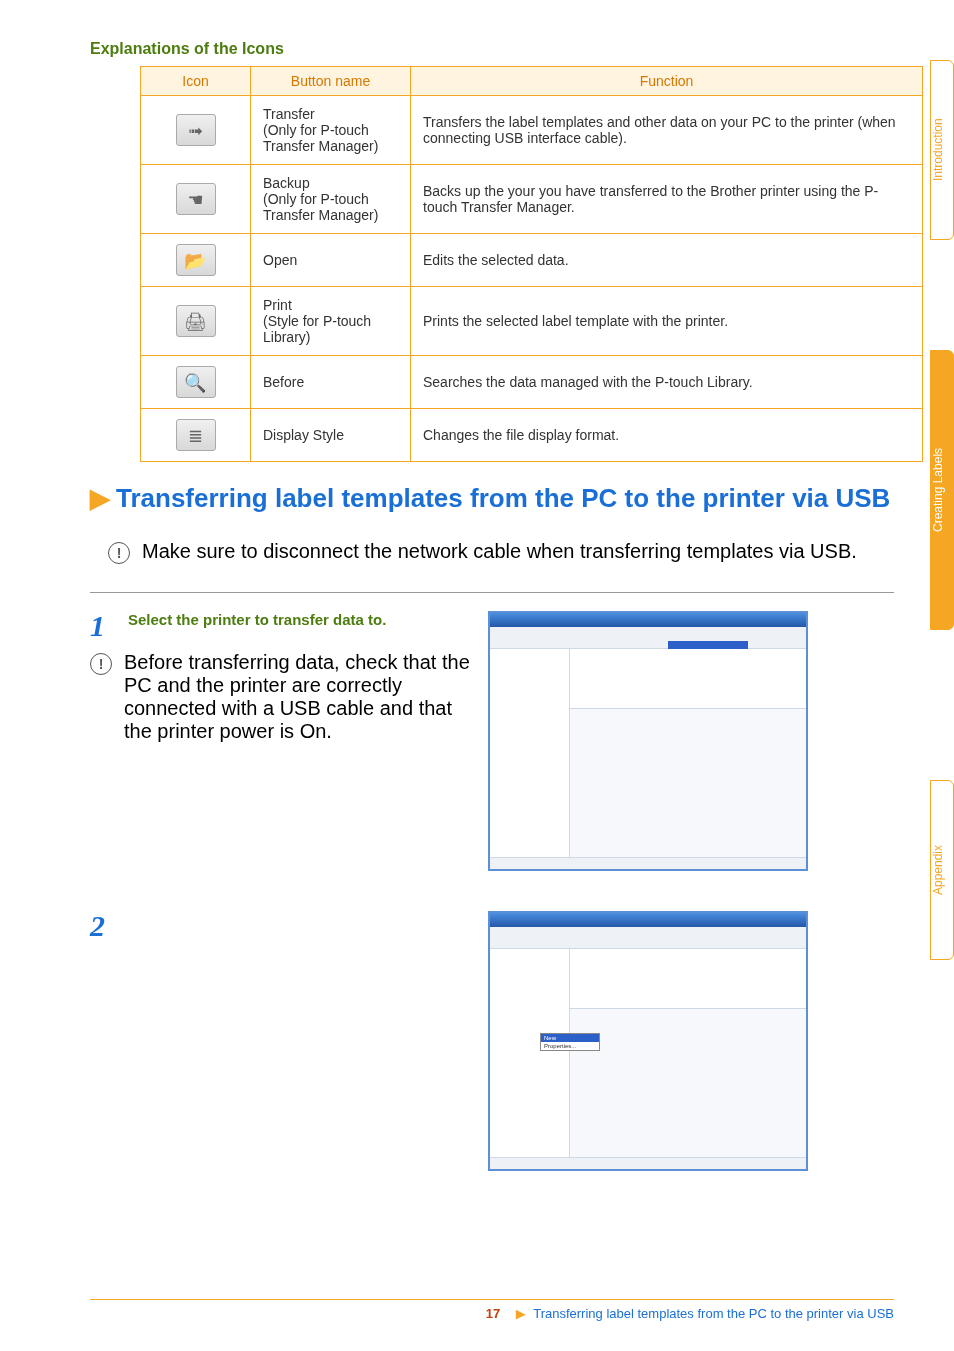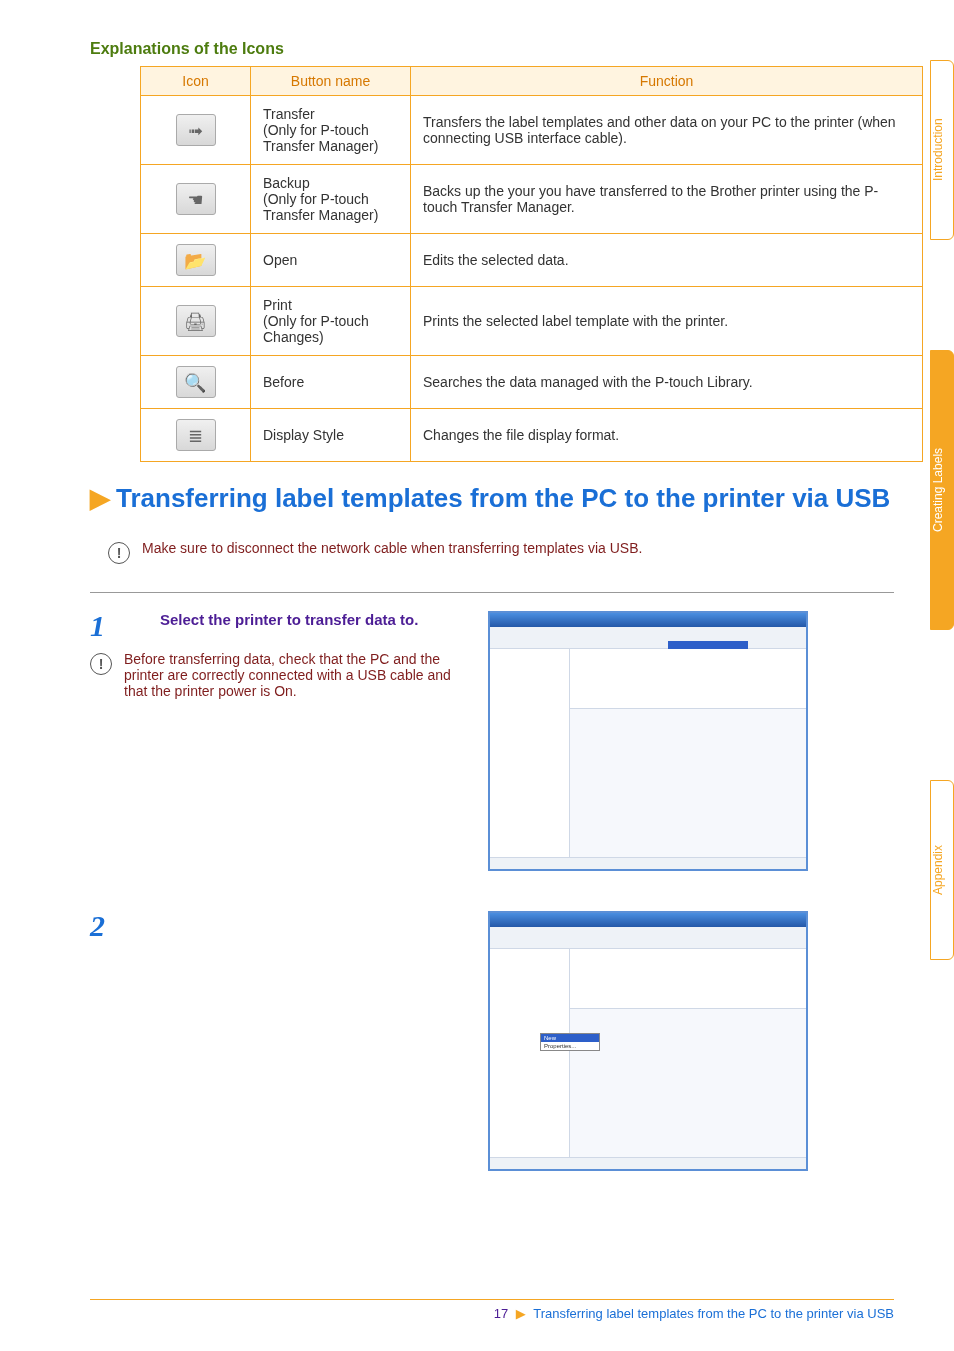--- a/index.html
+++ b/index.html
@@ -19,45 +19,45 @@
   table.icon-table td { border: 1px solid #f5a623; font-size: 14px; padding: 10px 12px; vertical-align: middle; color: #333; }
   table.icon-table td.icon-cell { text-align: center; width: 110px; background: #fff; }
   table.icon-table td.name-cell { width: 160px; }
   .icon-box { display: inline-block; width: 40px; height: 32px; background: linear-gradient(#f0f0f0,#d8d8d8); border: 1px solid #aaa; border-radius: 3px; line-height: 32px; font-size: 18px; color: #666; }
   
   .big-heading { color: #1a6fd6; font-size: 26px; font-weight: bold; margin: 18px 0 24px 0; line-height: 1.3; }
   .tri { color: #f5a623; margin-right: 6px; }
   
   .note-row { display: flex; align-items: flex-start; gap: 12px; margin: 10px 0 28px 18px; }
   .note-icon { width: 22px; height: 22px; border: 1.5px solid #555; border-radius: 50%; display: flex; align-items: center; justify-content: center; font-weight: bold; font-size: 14px; color: #555; flex-shrink: 0; margin-top: 2px; }
-  .note-text { font-size: 14px; color: #7f1d1d; }
+  .note-text { font-size: 20px; color: #000000; }
   
   .divider { border: none; border-top: 1px solid #999; margin: 4px 0 18px 0; }
   
   .step-row { display: flex; align-items: flex-start; gap: 10px; margin-bottom: 10px; }
   .step-num { font-family: Georgia, serif; font-style: italic; font-weight: bold; font-size: 30px; color: #1a6fd6; width: 28px; line-height: 1; }
   .step-body { flex: 1; }
-  .step-title { font-weight: bold; font-size: 15px; color: #4c1d95; margin-bottom: 6px; margin-left: 32px; }
+  .step-title { font-weight: bold; font-size: 15px; color: #4d7c0f; margin-bottom: 6px; }
   
   .step-block { display: flex; gap: 18px; margin-bottom: 40px; }
   .left-col { flex: 0 0 380px; }
   .right-col { flex: 1; }
   .screenshot { width: 320px; height: 260px; border: 2px solid #5b8fd6; background: #f6f8fc; position: relative; }
   .screenshot .titlebar { height: 14px; background: linear-gradient(#4a8ee0,#2458a8); }
   .screenshot .toolbar { height: 22px; background: #eef2f7; border-bottom: 1px solid #cfd8e6; }
   .screenshot .leftpane { position: absolute; top: 36px; left: 0; bottom: 12px; width: 80px; background: #fff; border-right: 1px solid #cfd8e6; }
   .screenshot .listpane { position: absolute; top: 36px; left: 80px; right: 0; height: 60px; background: #fff; border-bottom: 1px solid #cfd8e6; }
   .screenshot .hl { position: absolute; top: 28px; left: 178px; width: 80px; height: 12px; background: #2d5fc9; }
   .screenshot .botbar { position: absolute; bottom: 0; left: 0; right: 0; height: 12px; background: #eef2f7; border-top: 1px solid #cfd8e6; }
   .ctx-menu { position: absolute; top: 120px; left: 50px; width: 60px; background: #fff; border: 1px solid #888; font-size: 6px; }
   .ctx-menu div { padding: 1px 3px; }
   .ctx-menu .sel { background: #2d5fc9; color: #fff; }
   
   .footer { position: absolute; bottom: 30px; left: 0; right: 60px; text-align: right; font-size: 13px; }
-  .footer .pnum { color: #4c1d95; font-weight: normal; margin-right: 0; }
+  .footer .pnum { color: #c2410c; font-weight: bold; margin-right: 8px; }
   .footer .ftri { color: #f5a623; margin: 0 4px; }
   .footer a { color: #1a6fd6; text-decoration: none; }
   .footer-line { border: none; border-top: 1.5px solid #f5a623; margin-bottom: 6px; margin-left: 90px; }
 </style>
 </head>
 <body>
 
 <div class="side-tabs">
   <div class="tab intro">Introduction</div>
   <div class="tab creating">Creating Labels</div>
@@ -90,21 +90,21 @@
           <td>Backs up the your you have transferred to the Brother printer using the P-touch Transfer Manager.</td>
         </tr>
         <tr>
           <td class="icon-cell"><span class="icon-box">📂</span></td>
           <td class="name-cell" style="white-space: pre-line;">Open</td>
           <td>Edits the selected data.</td>
         </tr>
         <tr>
           <td class="icon-cell"><span class="icon-box">🖨</span></td>
           <td class="name-cell" style="white-space: pre-line;">Print
-(Only for P-touch Changes)</td>
+(Style for P-touch Library)</td>
           <td>Prints the selected label template with the printer.</td>
         </tr>
         <tr>
           <td class="icon-cell"><span class="icon-box">🔍</span></td>
           <td class="name-cell" style="white-space: pre-line;">Before</td>
           <td>Searches the data managed with the P-touch Library.</td>
         </tr>
         <tr>
           <td class="icon-cell"><span class="icon-box">≣</span></td>
           <td class="name-cell" style="white-space: pre-line;">Display Style</td>

